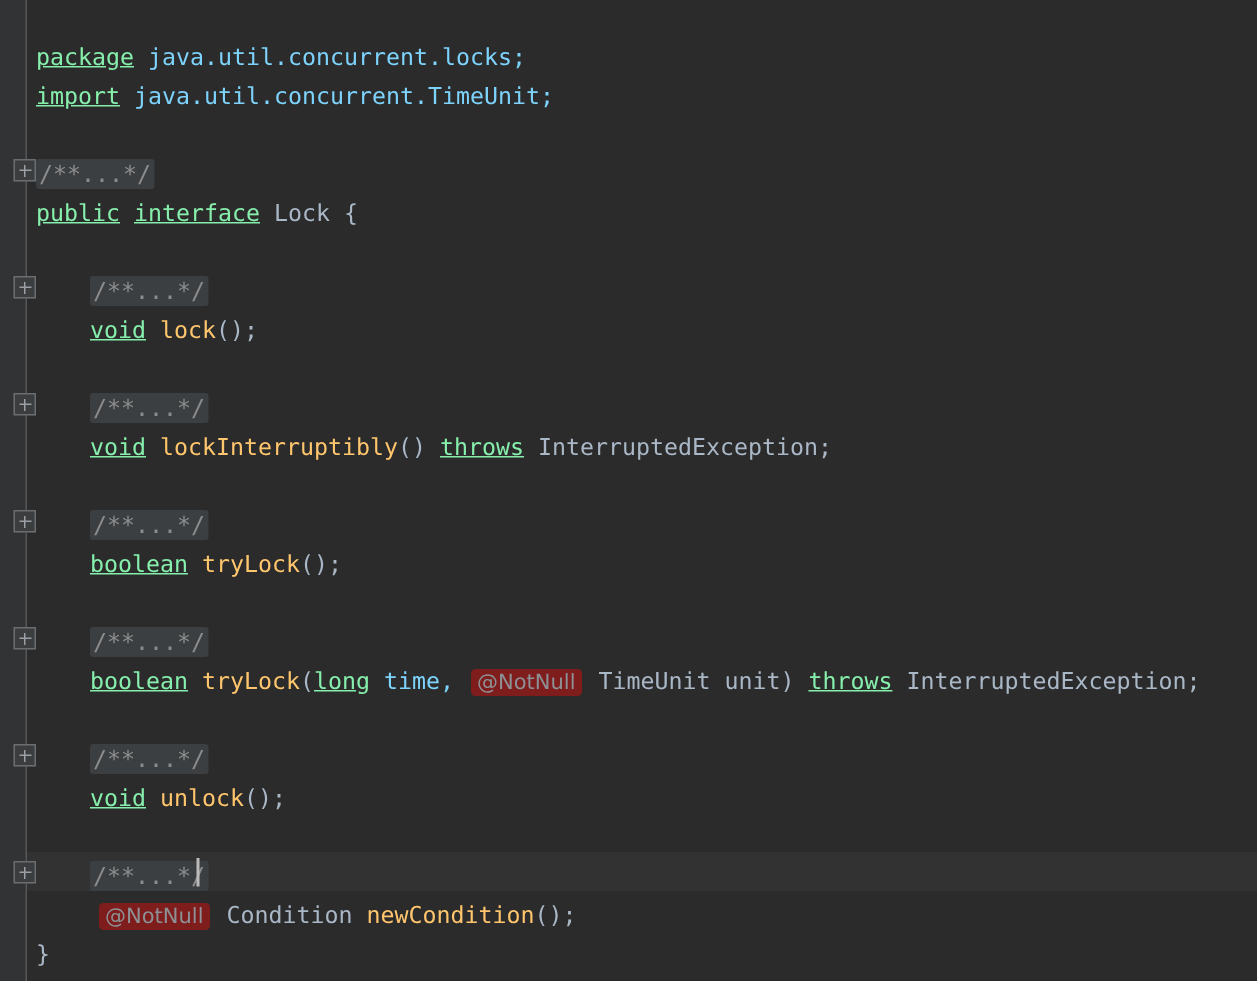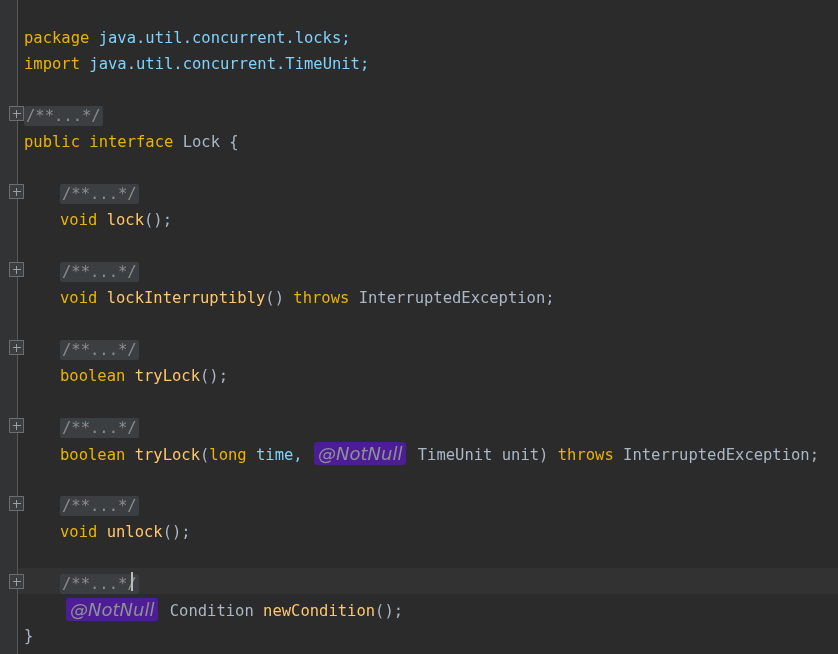--- a/index.html
+++ b/index.html
@@ -95,44 +95,43 @@
     color: #a9b7c6;
   }
   .line {
     position: absolute;
     left: 24px;
     height: 26px;
     white-space: pre;
   }
 
   
-  .kw    { color: #eab308; }
+  .kw    { color: #86efac; text-decoration: underline; }
   .ident { color: #7dd3fc; }
   .type  { color: #a9b7c6; }
   .mth   { color: #ffc66d; }
   .punc  { color: #a9b7c6; }
 
   
   .fold-text {
     background: #3c3f41;
     color: #8c8c8c;
     padding: 1px 2px;
     border-radius: 2px;
   }
 
   
   .inlay {
     font-family: "DejaVu Sans", "Liberation Sans", sans-serif;
-    font-size: 18px;
-    background: #4c1d95;
+    font-size: 14px;
+    background: #7f1d1d;
     color: #8d9195;
     border-radius: 3px;
     padding: 1px 4px;
     margin: 0 2px;
-    font-style: italic;
   }
 
   
   .caret {
     position: absolute;
     width: 2px;
     height: 19px;
     background: #bbbbbb;
     z-index: 5;
   }

